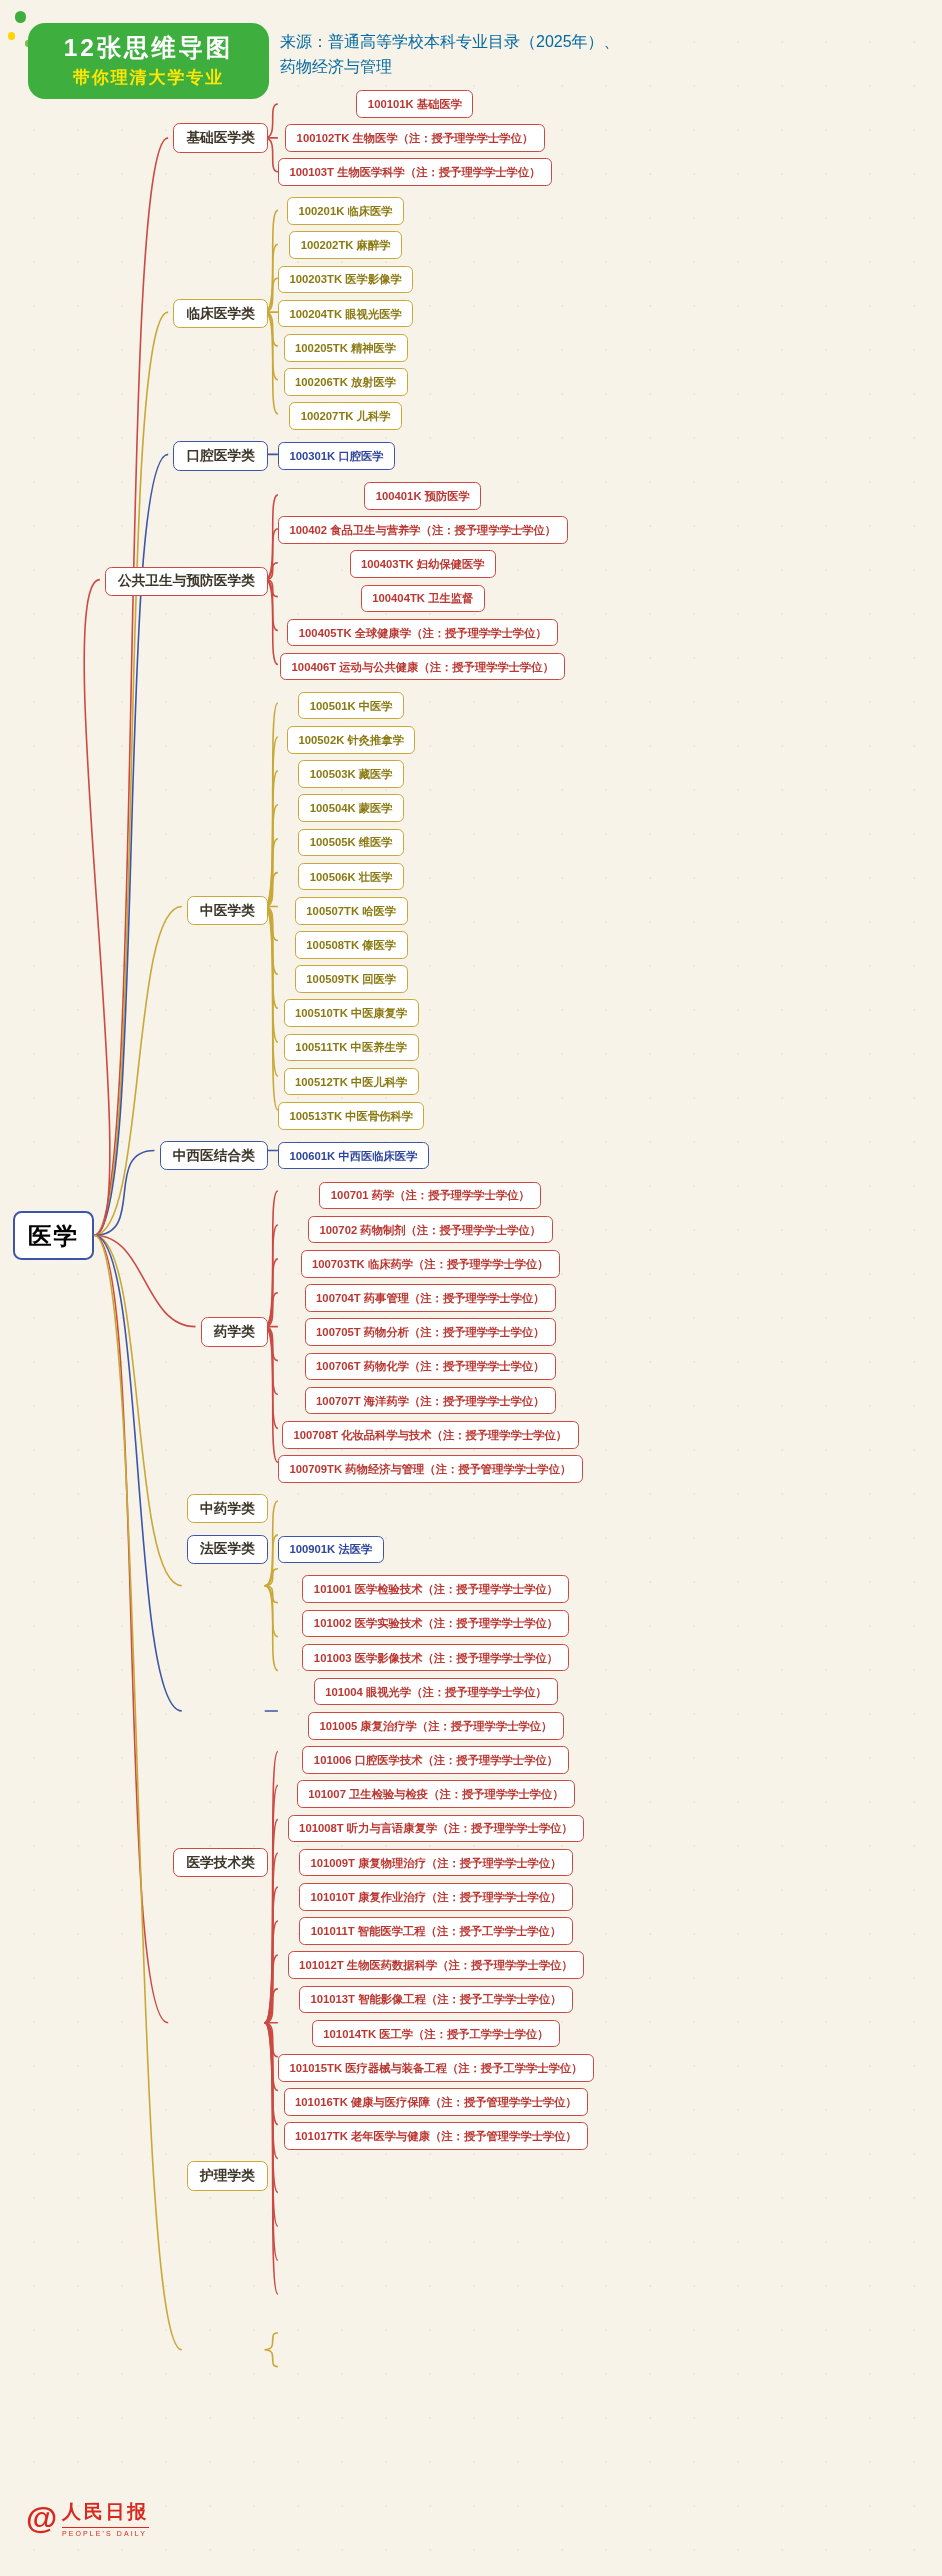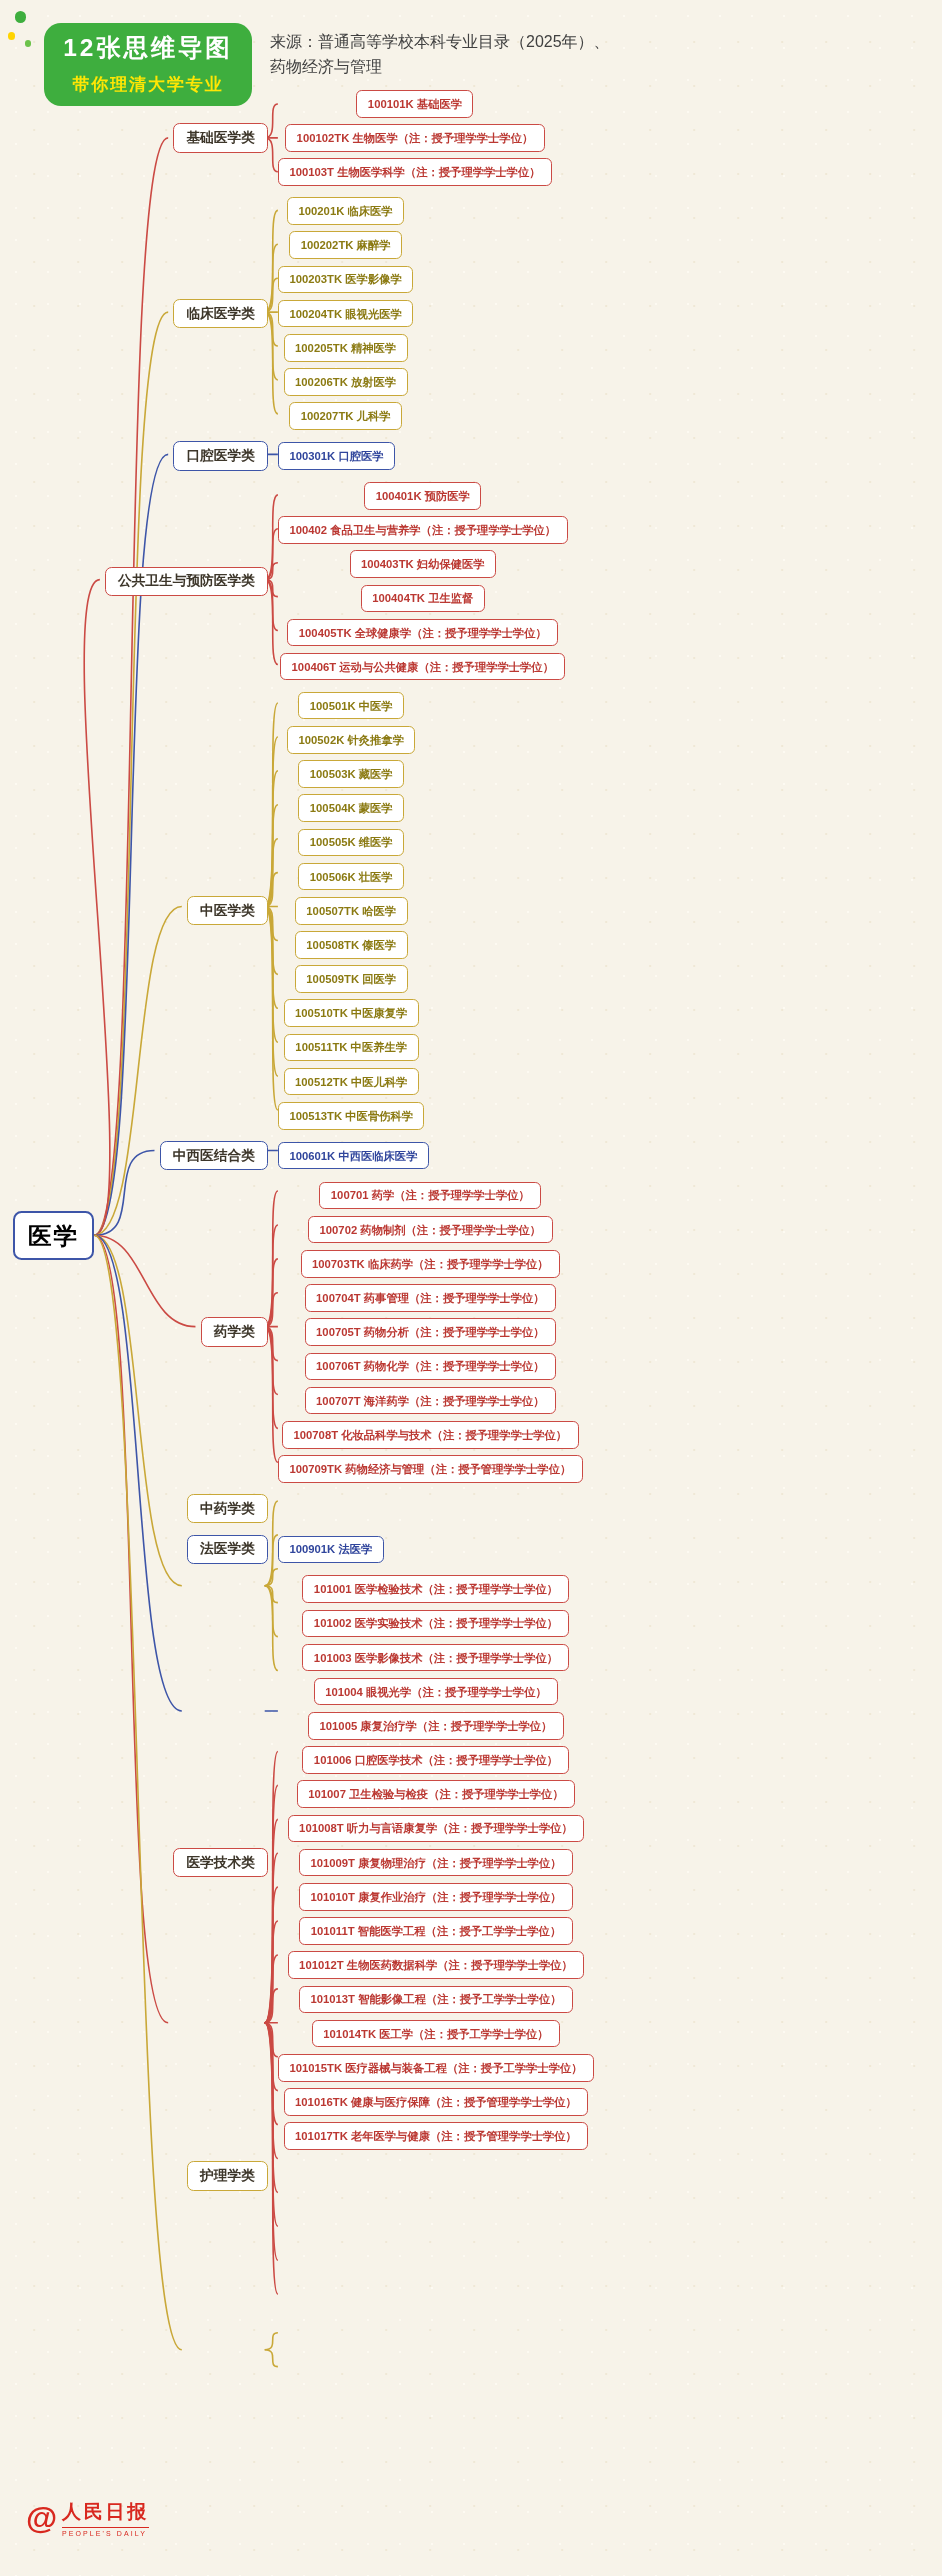--- a/index.html
+++ b/index.html
@@ -13,33 +13,33 @@
       radial-gradient(#fdfaf2 0.9px, transparent 1.1px),
       radial-gradient(#efe8d6 0.9px, transparent 1.1px);
     background-size:32px 32px, 44px 44px;
     background-position:0 0, 12.2px 20px;
     font-family:"Liberation Sans","DejaVu Sans",sans-serif;
     overflow:hidden;
   }
 
   
   .badge {
-    position:absolute; left:44px; top:22.6px; width:208px;
+    position:absolute; left:28px; top:22.6px; width:241px;
     background:#3eae3e; border-radius:17px;
     padding:8.5px 0 10.4px; text-align:center; z-index:3;
   }
   .badge-l1 { color:#ffffff; font-size:24.5px; font-weight:bold; letter-spacing:2.8px; }
-  .badge-l2 { color:#ffe604; font-size:17px; font-weight:bold; letter-spacing:1.9px; margin-top:9px; }
+  .badge-l2 { color:#ffe604; font-size:17px; font-weight:bold; letter-spacing:1.9px; margin-top:2px; }
   .deco-dot { position:absolute; border-radius:50%; z-index:2; }
   .deco-dot.d1 { width:11.3px; height:11.3px; background:#3eae3e; left:15px; top:11.3px; }
   .deco-dot.d2 { width:7.5px;  height:7.5px;  background:#ffd400; left:7.5px;  top:32px; }
   .deco-dot.d3 { width:6.6px;  height:6.6px;  background:#6cc24a; left:24.5px; top:40px; }
   .source {
-    position:absolute; left:270px; top:30px;
-    font-size:16px; line-height:1.55; color:#404040; z-index:3;
+    position:absolute; left:280px; top:30px;
+    font-size:16px; line-height:1.55; color:#0369a1; z-index:3;
   }
 
   
   #map { position:absolute; left:0; top:90px; width:942px; z-index:1; }
   #links { position:absolute; left:0; top:0; overflow:visible; pointer-events:none; z-index:0; }
   #links path { fill:none; stroke-width:1.7px; }
 
   #groups { position:relative; display:flex; flex-direction:column; gap:11.3px; z-index:1; }
   .group { display:flex; align-items:center; }
   .cat-col { flex:none; width:278px; display:flex; justify-content:flex-end; padding-right:10px; }

